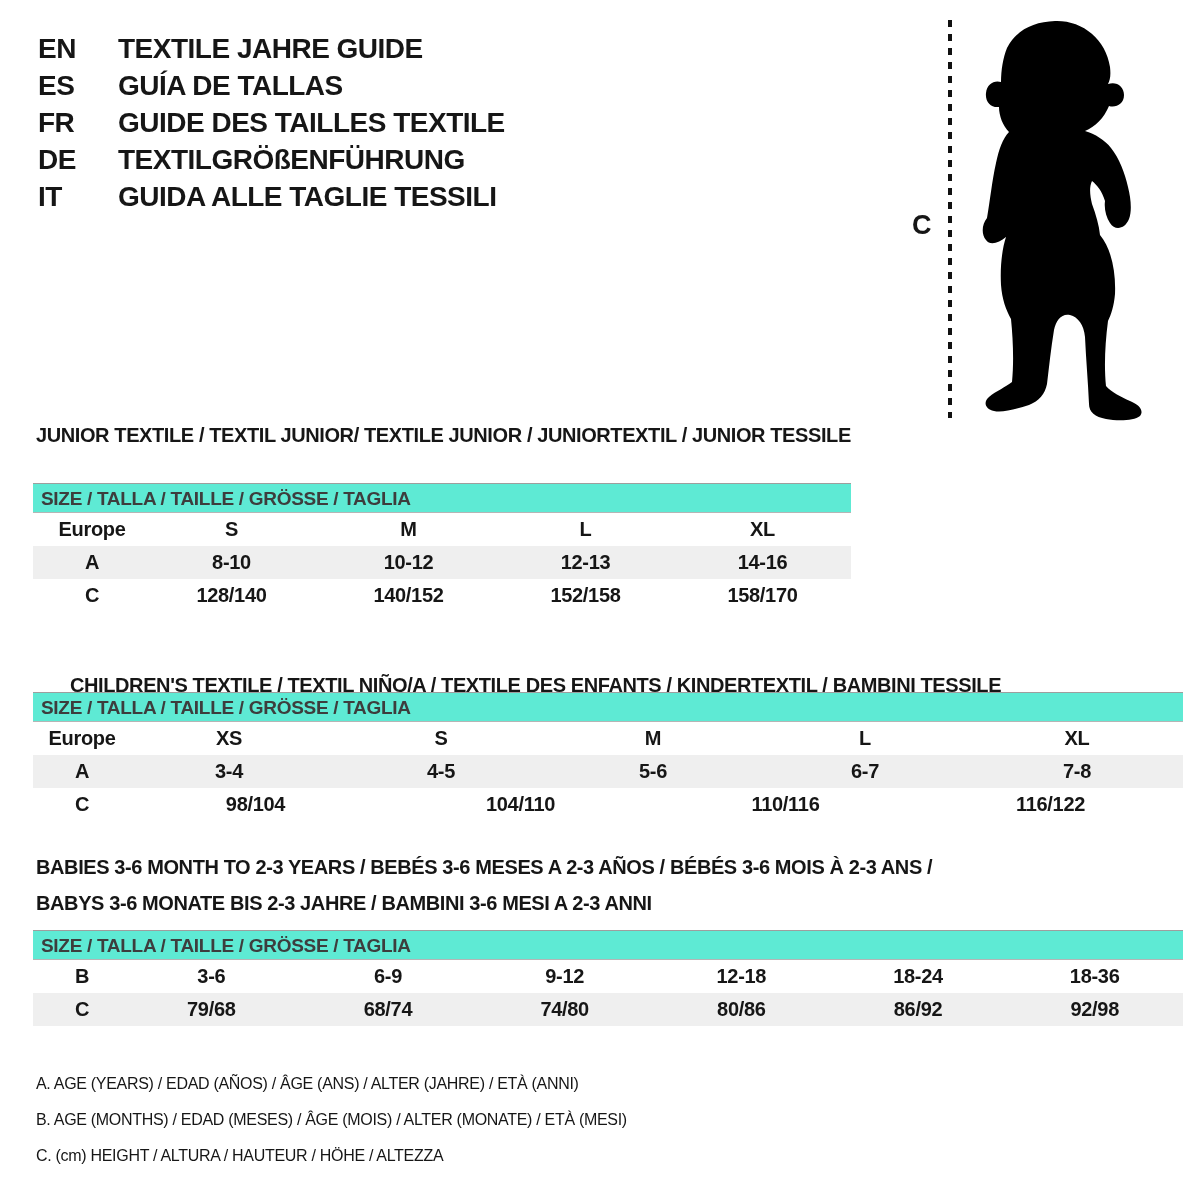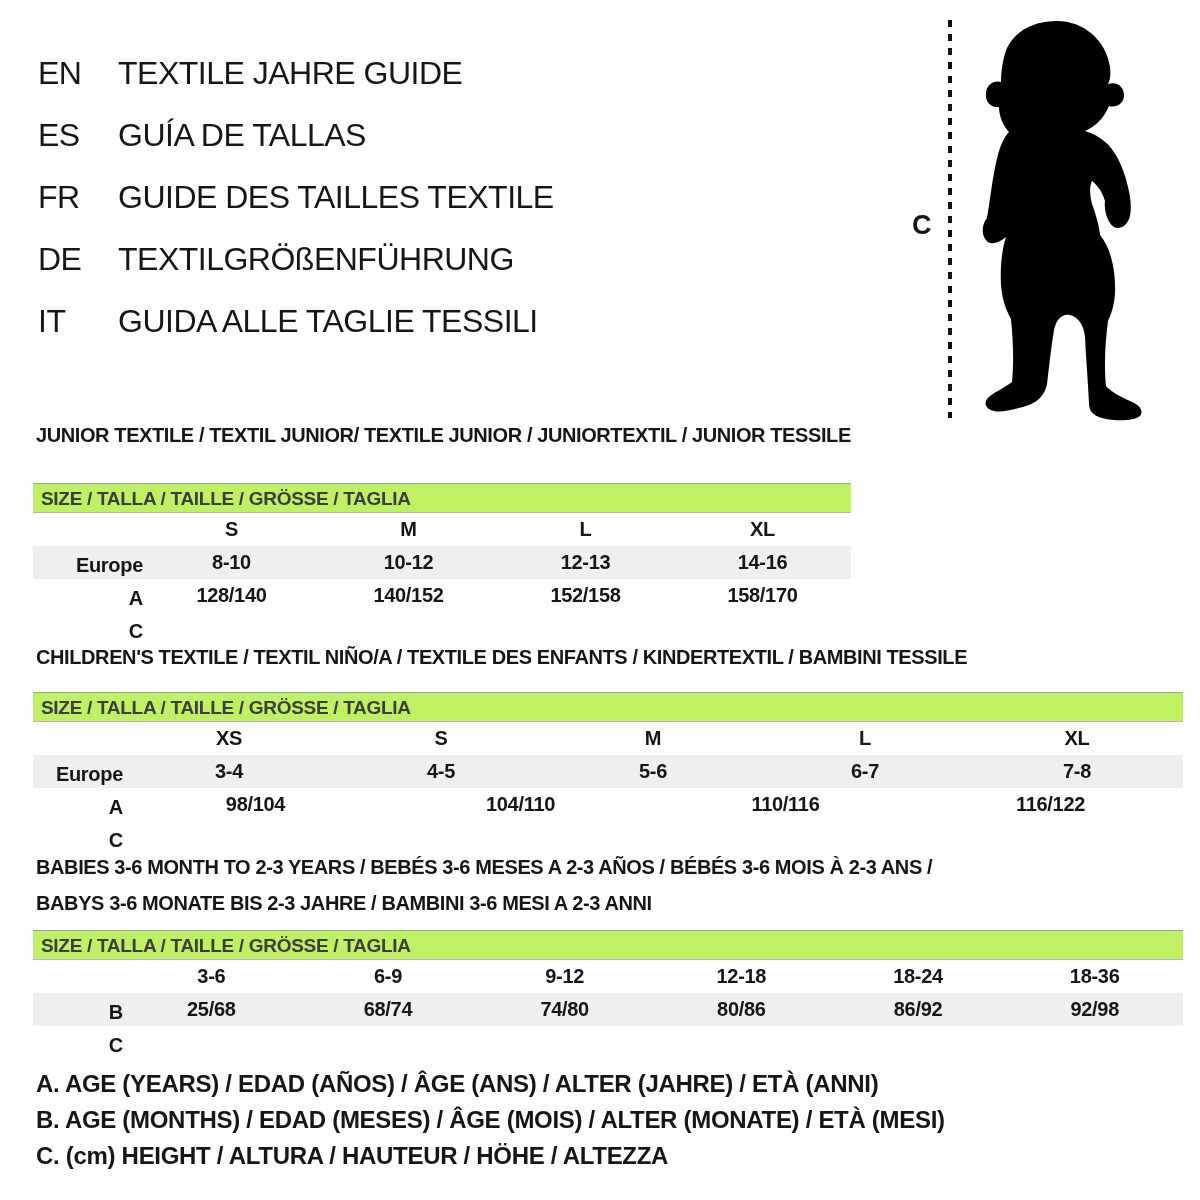--- a/index.html
+++ b/index.html
@@ -11,23 +11,22 @@
     position:relative;
     overflow:hidden;
   }
   
   .lang-block{
     position:absolute;left:38px;top:30px;
   }
   .lang-row{
     display:flex;
     height:37px;line-height:37px;
-    font-size:32px;font-weight:400;letter-spacing:-0.5px;
+    font-size:28px;font-weight:700;letter-spacing:-0.5px;
     white-space:nowrap;
-    margin-top:25px;
   }
   .lang-code{width:80px;}
   
   .measure-line{
     position:absolute;left:948px;top:20px;
     width:4px;height:398px;
     background:repeating-linear-gradient(#111 0 7px, transparent 7px 14px);
   }
   .measure-label{
     position:absolute;left:912px;top:210px;
@@ -41,46 +40,46 @@
   .section-title{
     position:absolute;left:36px;
     font-size:20px;font-weight:700;letter-spacing:-0.4px;
     white-space:nowrap;
   }
   .section-title.two-line{white-space:normal;line-height:36px;width:1100px;}
   
   .sg-table{position:absolute;left:33px;}
   .tbar{
     height:30px;line-height:30px;
-    background:#bef264;
+    background:#5eead4;
     border-top:1px solid #9e9e9e;
     border-bottom:1px solid #b5b5b5;
     color:#3d3d3d;
     font-size:19px;font-weight:700;letter-spacing:-0.3px;
     padding-left:8px;
     box-sizing:border-box;
   }
   .trow{
     display:flex;
     height:33px;line-height:33px;
     font-size:20px;font-weight:700;letter-spacing:-0.3px;
   }
   .trow.shaded{background:#efefef;}
-  .tlabel{width:110px;padding-left:8px;box-sizing:border-box;text-align:right;margin-top:36px;}
+  .tlabel{width:110px;padding-left:8px;box-sizing:border-box;text-align:center;}
   .sg-table.wide .tlabel{width:90px;}
   .tbl3 .tlabel{width:110px;}
   .tcell{flex:1;text-align:center;}
   
   #junior-table{top:483px;width:818px;}
   #children-table{top:692px;width:1150px;}
   #babies-table{top:930px;width:1150px;}
   
   .legend{
     position:absolute;left:36px;top:1066px;
-    font-size:24px;font-weight:700;letter-spacing:-0.3px;
+    font-size:16px;font-weight:400;letter-spacing:-0.3px;
   }
   .legend-line{height:36px;line-height:36px;white-space:nowrap;}
 </style>
 </head>
 <body>
 
 <div class="lang-block">
   <div class="lang-row">
     <span class="lang-code">EN</span>
     <span class="lang-label">TEXTILE JAHRE GUIDE</span>
@@ -169,21 +168,21 @@
   </div>
   <div class="trow">
     <div class="tlabel">C</div>
     <div class="tcell">128/140</div>
     <div class="tcell">140/152</div>
     <div class="tcell">152/158</div>
     <div class="tcell">158/170</div>
   </div>
 </div>
 
-<div class="section-title" style="top:646px;">CHILDREN'S TEXTILE / TEXTIL NIÑO/A / TEXTILE DES ENFANTS / KINDERTEXTIL / BAMBINI TESSILE</div>
+<div class="section-title" style="top:674px;margin-left:34px;">CHILDREN'S TEXTILE / TEXTIL NIÑO/A / TEXTILE DES ENFANTS / KINDERTEXTIL / BAMBINI TESSILE</div>
 <div class="sg-table wide" id="children-table">
   <div class="tbar">SIZE / TALLA / TAILLE / GRÖSSE / TAGLIA</div>
   <div class="trow">
     <div class="tlabel">Europe</div>
     <div class="tcell">XS</div>
     <div class="tcell">S</div>
     <div class="tcell">M</div>
     <div class="tcell">L</div>
     <div class="tcell">XL</div>
   </div>
@@ -214,21 +213,21 @@
     <div class="tlabel">B</div>
     <div class="tcell">3-6</div>
     <div class="tcell">6-9</div>
     <div class="tcell">9-12</div>
     <div class="tcell">12-18</div>
     <div class="tcell">18-24</div>
     <div class="tcell">18-36</div>
   </div>
   <div class="trow shaded">
     <div class="tlabel">C</div>
-    <div class="tcell">25/68</div>
+    <div class="tcell">79/68</div>
     <div class="tcell">68/74</div>
     <div class="tcell">74/80</div>
     <div class="tcell">80/86</div>
     <div class="tcell">86/92</div>
     <div class="tcell">92/98</div>
   </div>
 </div>
 
 <div class="legend">
   <div class="legend-line">A. AGE (YEARS) / EDAD (AÑOS) / ÂGE (ANS) / ALTER (JAHRE) / ETÀ (ANNI)</div>

